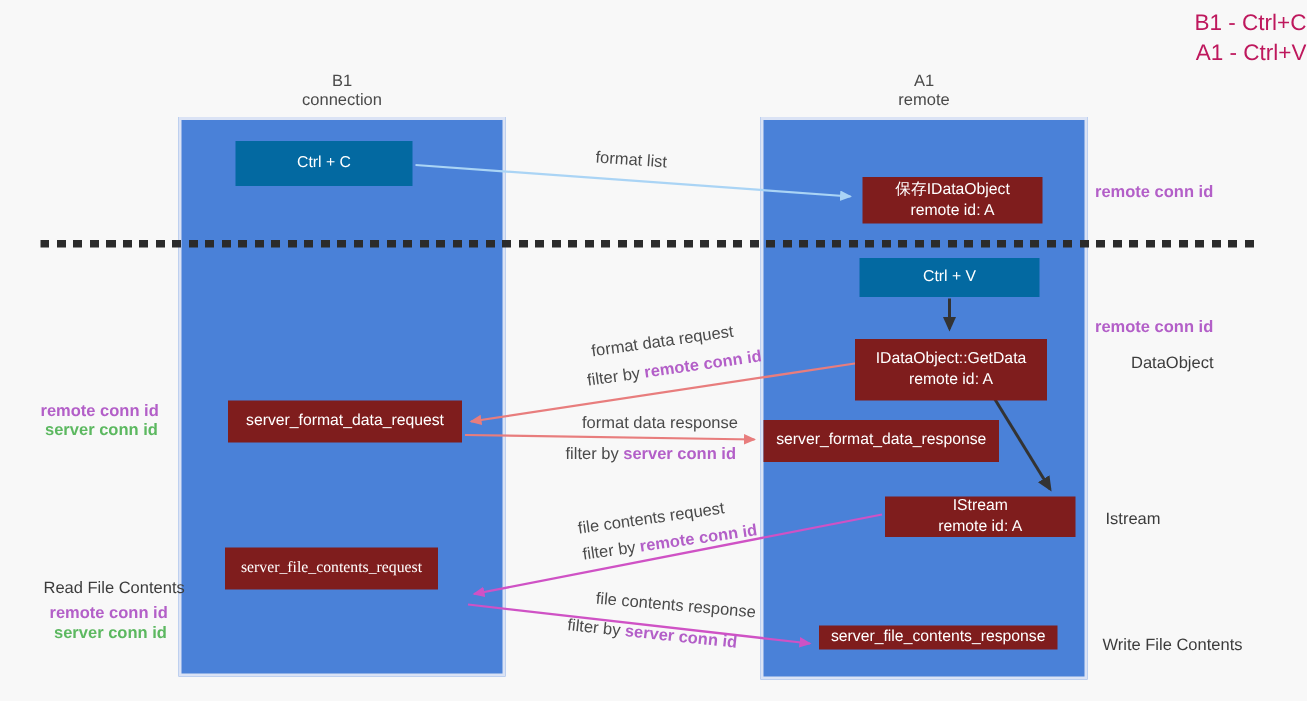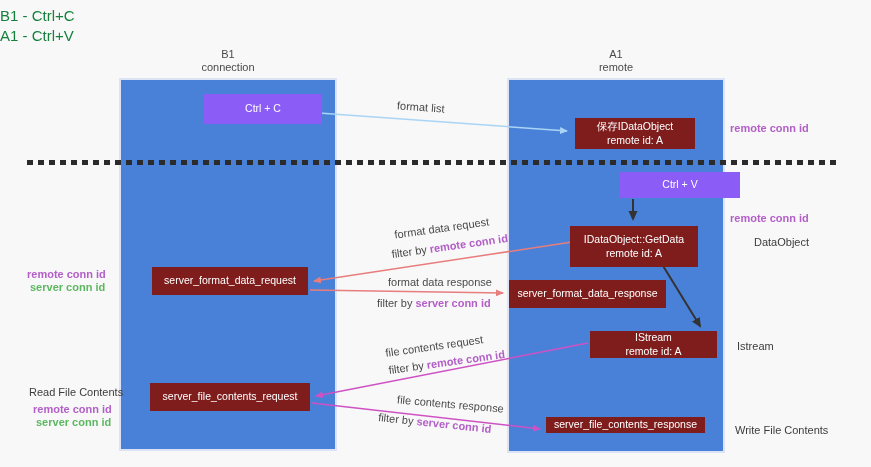--- a/index.html
+++ b/index.html
@@ -11,24 +11,24 @@
     position: relative;
     width: 871px;
     height: 467px;
     background: #f8f8f8;
     overflow: hidden;
   }
   .title {
     position: absolute;
     top: 6px; left: 0;
     width: 100%;
-    text-align: left;
+    text-align: right;
     font-size: 15px;
     line-height: 20px;
-    color: #15803d;
+    color: #be185d;
   }
   .col-header {
     position: absolute;
     top: 48px;
     width: 120px;
     text-align: center;
     font-size: 11px;
     line-height: 13px;
     color: #4a4a4a;
   }
@@ -55,30 +55,30 @@
     display: flex;
     flex-direction: column;
     align-items: center;
     justify-content: center;
     text-align: center;
     color: #ffffff;
     font-size: 10.5px;
     line-height: 1.3;
     white-space: nowrap;
   }
-  .box.green  { background: #8b5cf6; margin-left: 47px; }
+  .box.green  { background: #0369a1; }
   .box.orange { background: #7f1d1d; }
   .b-ctrl-c    { left: 157px; top: 94px;  width: 118px; height: 30px; }
   .b-save-obj  { left: 575px; top: 118px; width: 120px; height: 31px; }
   .b-ctrl-v    { left: 573px; top: 172px; width: 120px; height: 26px; }
   .b-getdata   { left: 570px; top: 226px; width: 128px; height: 41px; }
   .b-fmt-req   { left: 152px; top: 267px; width: 156px; height: 28px; }
   .b-fmt-resp  { left: 509px; top: 280px; width: 157px; height: 28px; }
   .b-istream   { left: 590px; top: 331px; width: 127px; height: 27px; }
-  .b-file-req  { left: 150px; top: 383px; width: 160px; height: 28px; }
+  .b-file-req  { left: 150px; top: 365px; width: 142px; height: 28px; font-family: Liberation Serif, serif; }
   .b-file-resp { left: 546px; top: 417px; width: 159px; height: 16px; }
   .side-label {
     position: absolute;
     font-size: 11px;
     line-height: 12px;
     color: #3c3c3c;
     white-space: nowrap;
   }
   .purple { color: #b35fc8; font-weight: bold; }
   .greent { color: #5cb860; font-weight: bold; }

